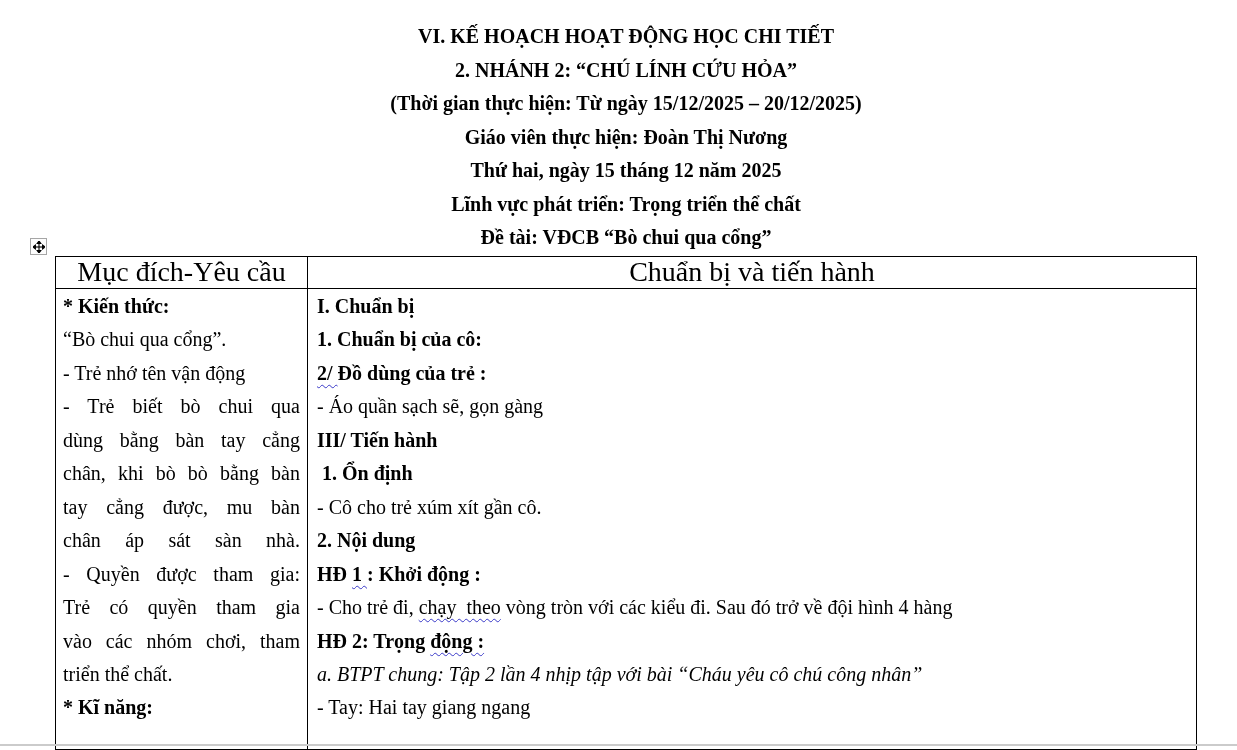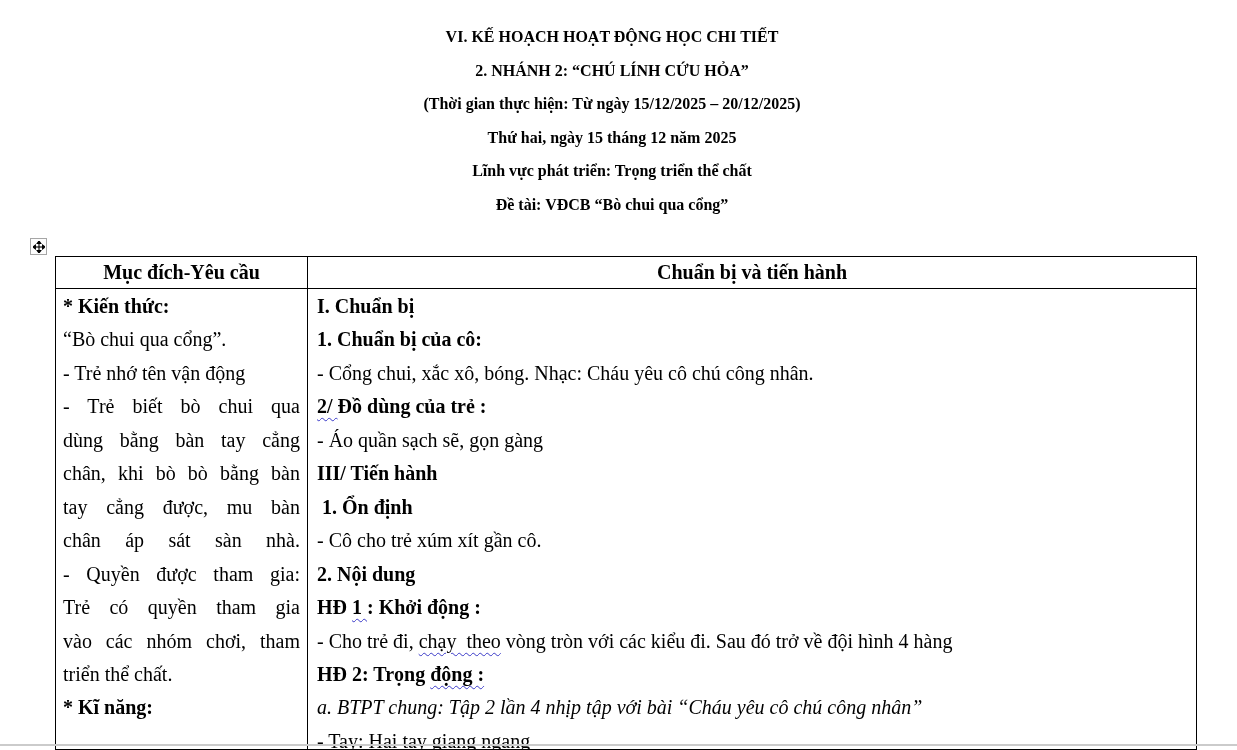--- a/index.html
+++ b/index.html
@@ -2,40 +2,40 @@
 <html lang="vi"><head>
 <meta charset="utf-8">
 <style>
   html,body{margin:0;padding:0;}
   body{
     width:1237px;height:750px;overflow:hidden;background:#ffffff;
     font-family:"Liberation Serif","DejaVu Serif",serif;color:#000;
     position:relative;
   }
   .title-block{
-    position:absolute;left:41px;top:20px;width:1142px;
-    text-align:center;font-weight:bold;font-size:16px;line-height:33.5px;
+    position:absolute;left:55px;top:20px;width:1142px;
+    text-align:center;font-weight:bold;font-size:20px;line-height:33.5px;
   }
   .title-line{white-space:nowrap;}
   .table-handle{
     position:absolute;left:30px;top:238px;width:17px;height:17px;
     border:1px solid #a6a6a6;background:#fdfdfd;box-sizing:border-box;
     display:flex;align-items:center;justify-content:center;cursor:move;
   }
   .doc-table{
     position:absolute;left:55px;top:256px;width:1142px;height:494px;
     border:1.5px solid #000;box-sizing:border-box;overflow:hidden;
     background:#fff;
   }
   .thead{
     display:grid;grid-template-columns:252px 1fr;
     border-bottom:1.5px solid #000;height:31px;
   }
   .th{
-    font-weight:bold;font-size:20px;line-height:30px;text-align:center;
+    font-weight:normal;font-size:28px;line-height:30px;text-align:center;
     box-sizing:border-box;
   }
   .th-left{border-right:1.5px solid #000;}
   .tbody{
     display:grid;grid-template-columns:252px 1fr;
     height:462px;
   }
   .cell{box-sizing:border-box;padding:1px 7px 0 7px;font-size:20px;line-height:33.45px;}
   .cell-left{border-right:1.5px solid #000;}
   .cell-right{padding-left:9px;}
@@ -55,20 +55,21 @@
     background:#cbcbcb;z-index:5;
   }
 </style>
 </head>
 <body>
 
 <div class="title-block" id="title-block">
     <div class="title-line">VI. KẾ HOẠCH HOẠT ĐỘNG HỌC CHI TIẾT</div>
     <div class="title-line">2. NHÁNH 2: “CHÚ LÍNH CỨU HỎA”</div>
     <div class="title-line">(Thời gian thực hiện: Từ ngày 15/12/2025 – 20/12/2025)</div>
+    <div class="title-line">Giáo viên thực hiện: Đoàn Thị Nương</div>
     <div class="title-line">Thứ hai, ngày 15 tháng 12 năm 2025</div>
     <div class="title-line">Lĩnh vực phát triển: Trọng triển thể chất</div>
     <div class="title-line">Đề tài: VĐCB “Bò chui qua cổng”</div>
   </div>
 
 <div class="table-handle" title="">
   <svg width="12" height="12" viewBox="0 0 12 12">
     <g stroke="#000" stroke-width="1.1" fill="#000">
       <line x1="1.5" y1="6" x2="10.5" y2="6"></line>
       <line x1="6" y1="1.5" x2="6" y2="10.5"></line>
@@ -97,21 +98,20 @@
         <div class="line just">chân áp sát sàn nhà.</div>
         <div class="line just">- Quyền được tham gia:</div>
         <div class="line just">Trẻ có quyền tham gia</div>
         <div class="line just">vào các nhóm chơi, tham</div>
         <div class="line">triển thể chất.</div>
         <div class="line b">* Kĩ năng:</div>
       </div>
     <div class="cell cell-right" id="right-cell">
         <div class="line"><span class="b ">I. Chuẩn bị</span></div>
         <div class="line"><span class="b ">1. Chuẩn bị của cô:</span></div>
-        <div class="line"><span class="">- Cổng chui, xắc xô, bóng. Nhạc: Cháu yêu cô chú công nhân.</span></div>
         <div class="line"><span class="b sq">2/ </span><span class="b ">Đồ dùng của trẻ :</span></div>
         <div class="line"><span class="">- Áo quần sạch sẽ, gọn gàng</span></div>
         <div class="line"><span class="b ">III/ Tiến hành</span></div>
         <div class="line"><span class="b "> 1. Ổn định</span></div>
         <div class="line"><span class="">- Cô cho trẻ xúm xít gần cô.</span></div>
         <div class="line"><span class="b ">2. Nội dung</span></div>
         <div class="line"><span class="b ">HĐ </span><span class="b sq">1 </span><span class="b ">: Khởi động :</span></div>
         <div class="line"><span class="">- Cho trẻ đi, </span><span class="sq">chạy  theo</span><span class=""> vòng tròn với các kiểu đi. Sau đó trở về đội hình 4 hàng</span></div>
         <div class="line"><span class="b ">HĐ 2: Trọng </span><span class="b sq">động :</span></div>
         <div class="line"><span class="i ">a. BTPT chung: Tập 2 lần 4 nhịp tập với bài “Cháu yêu cô chú công nhân”</span></div>

